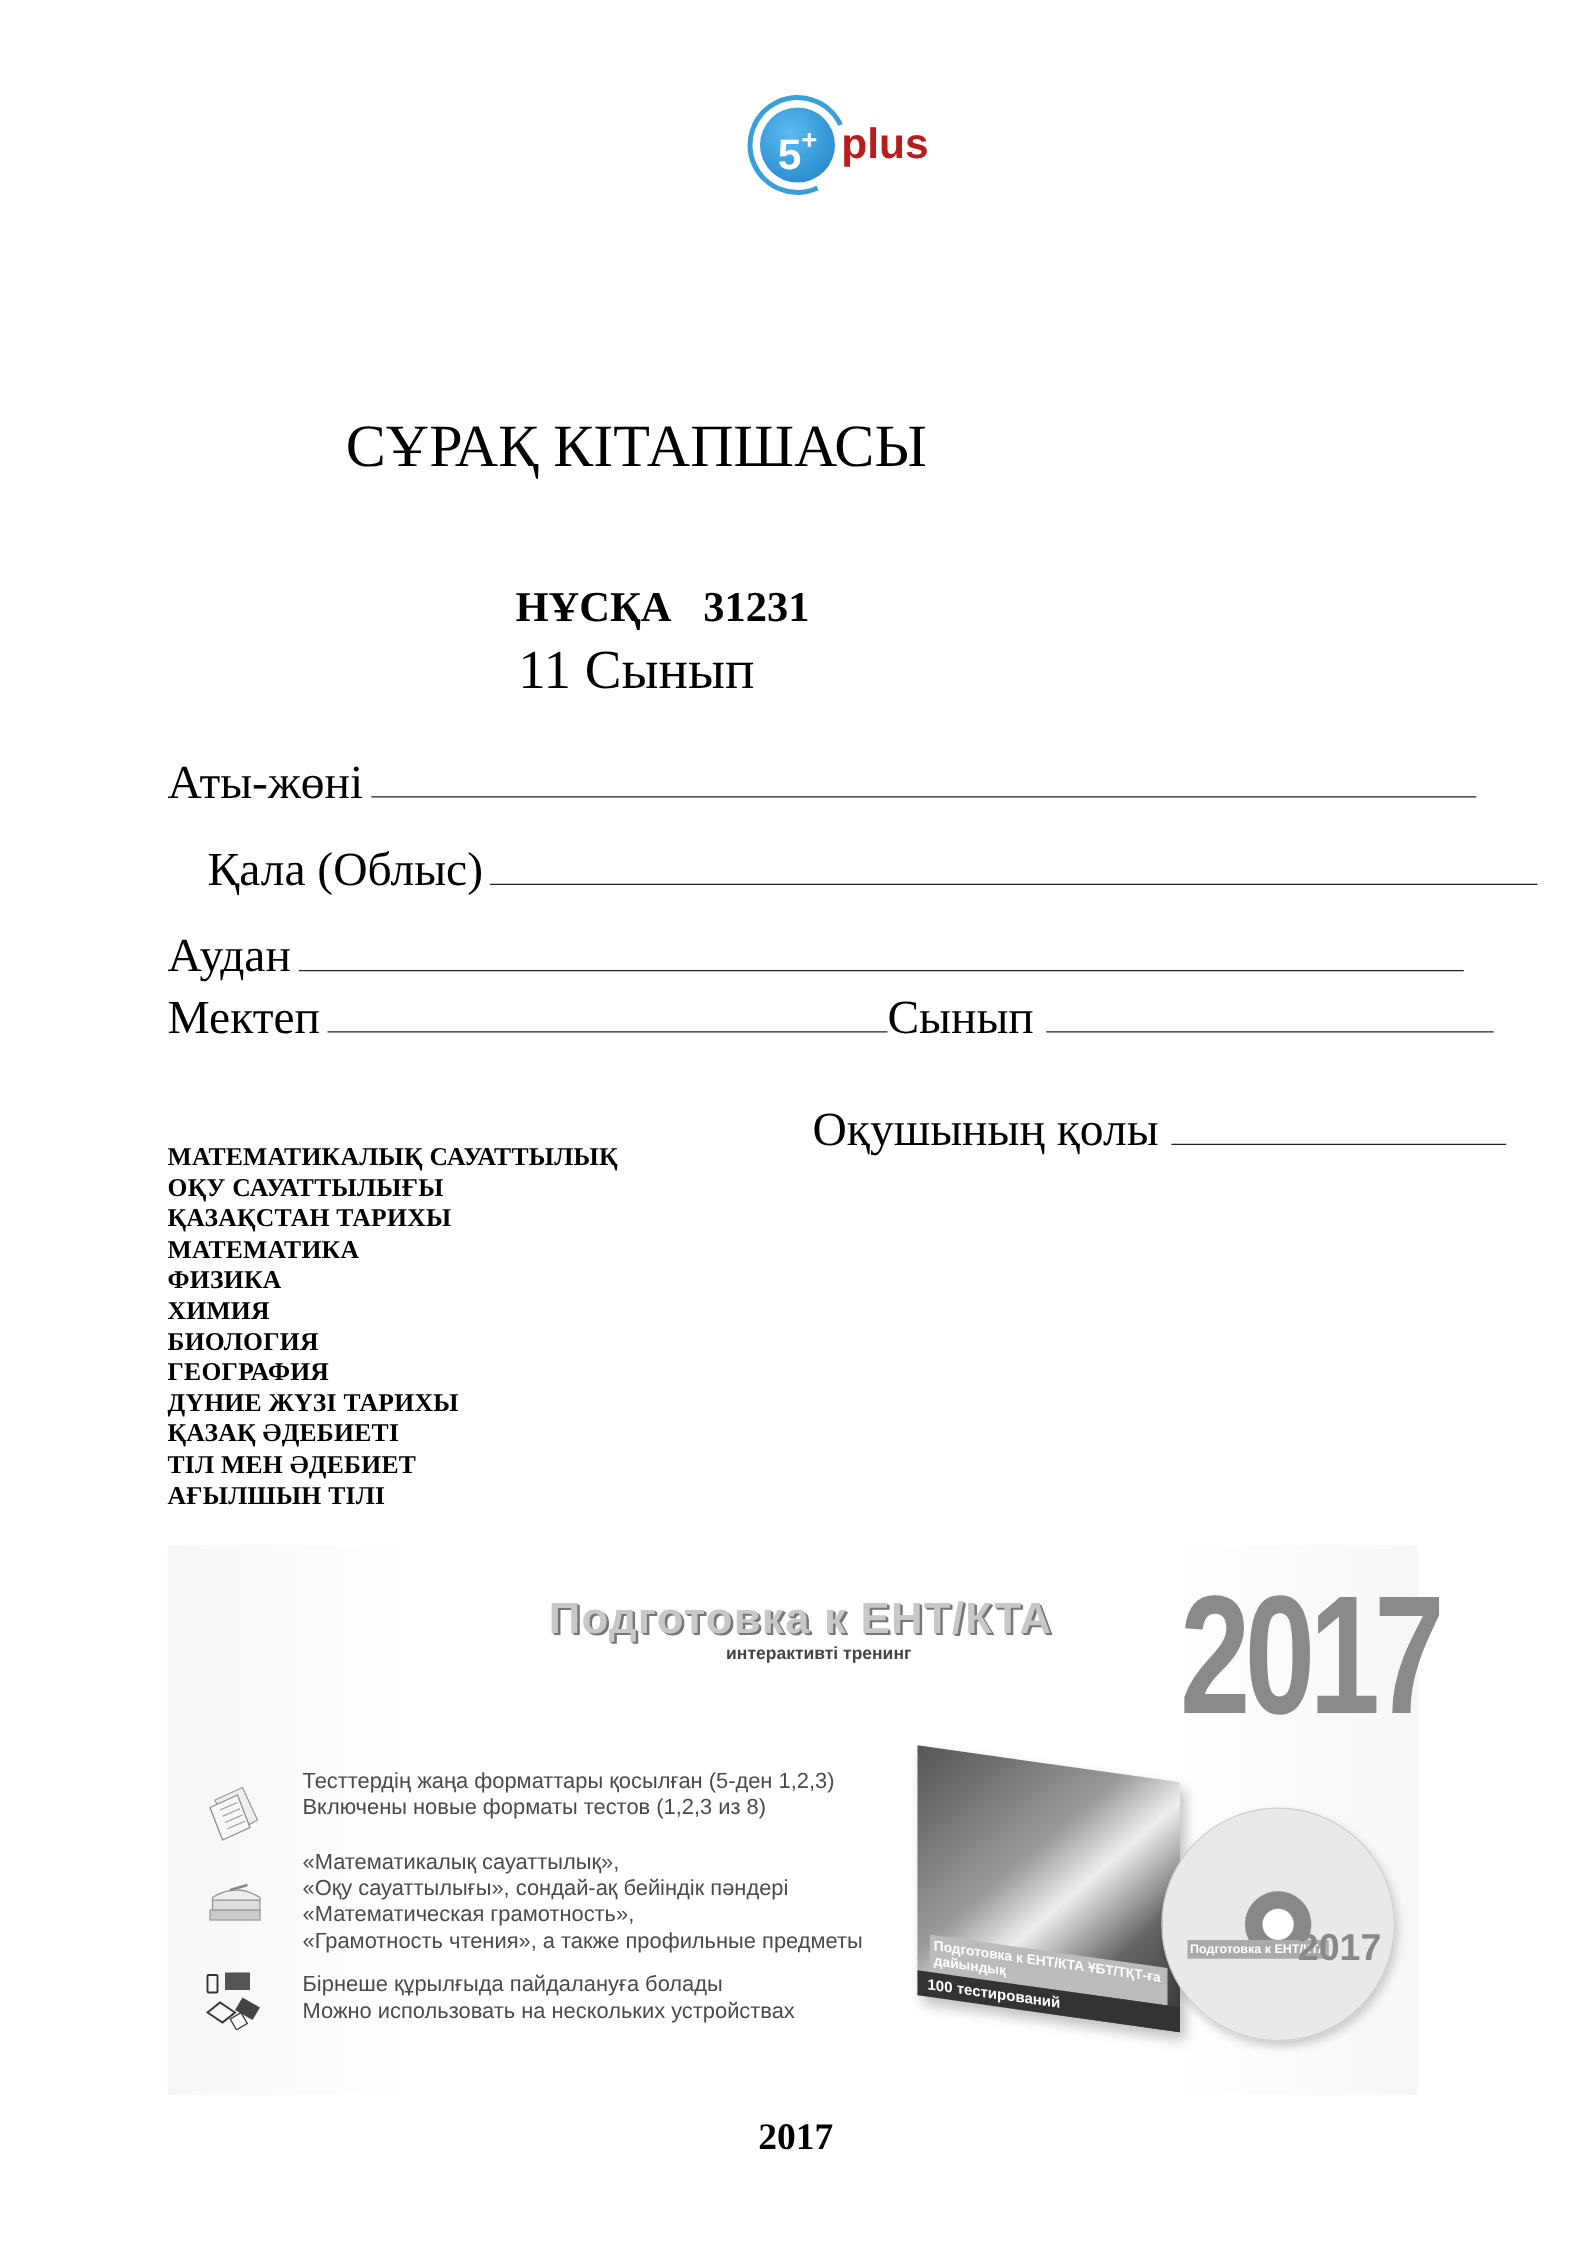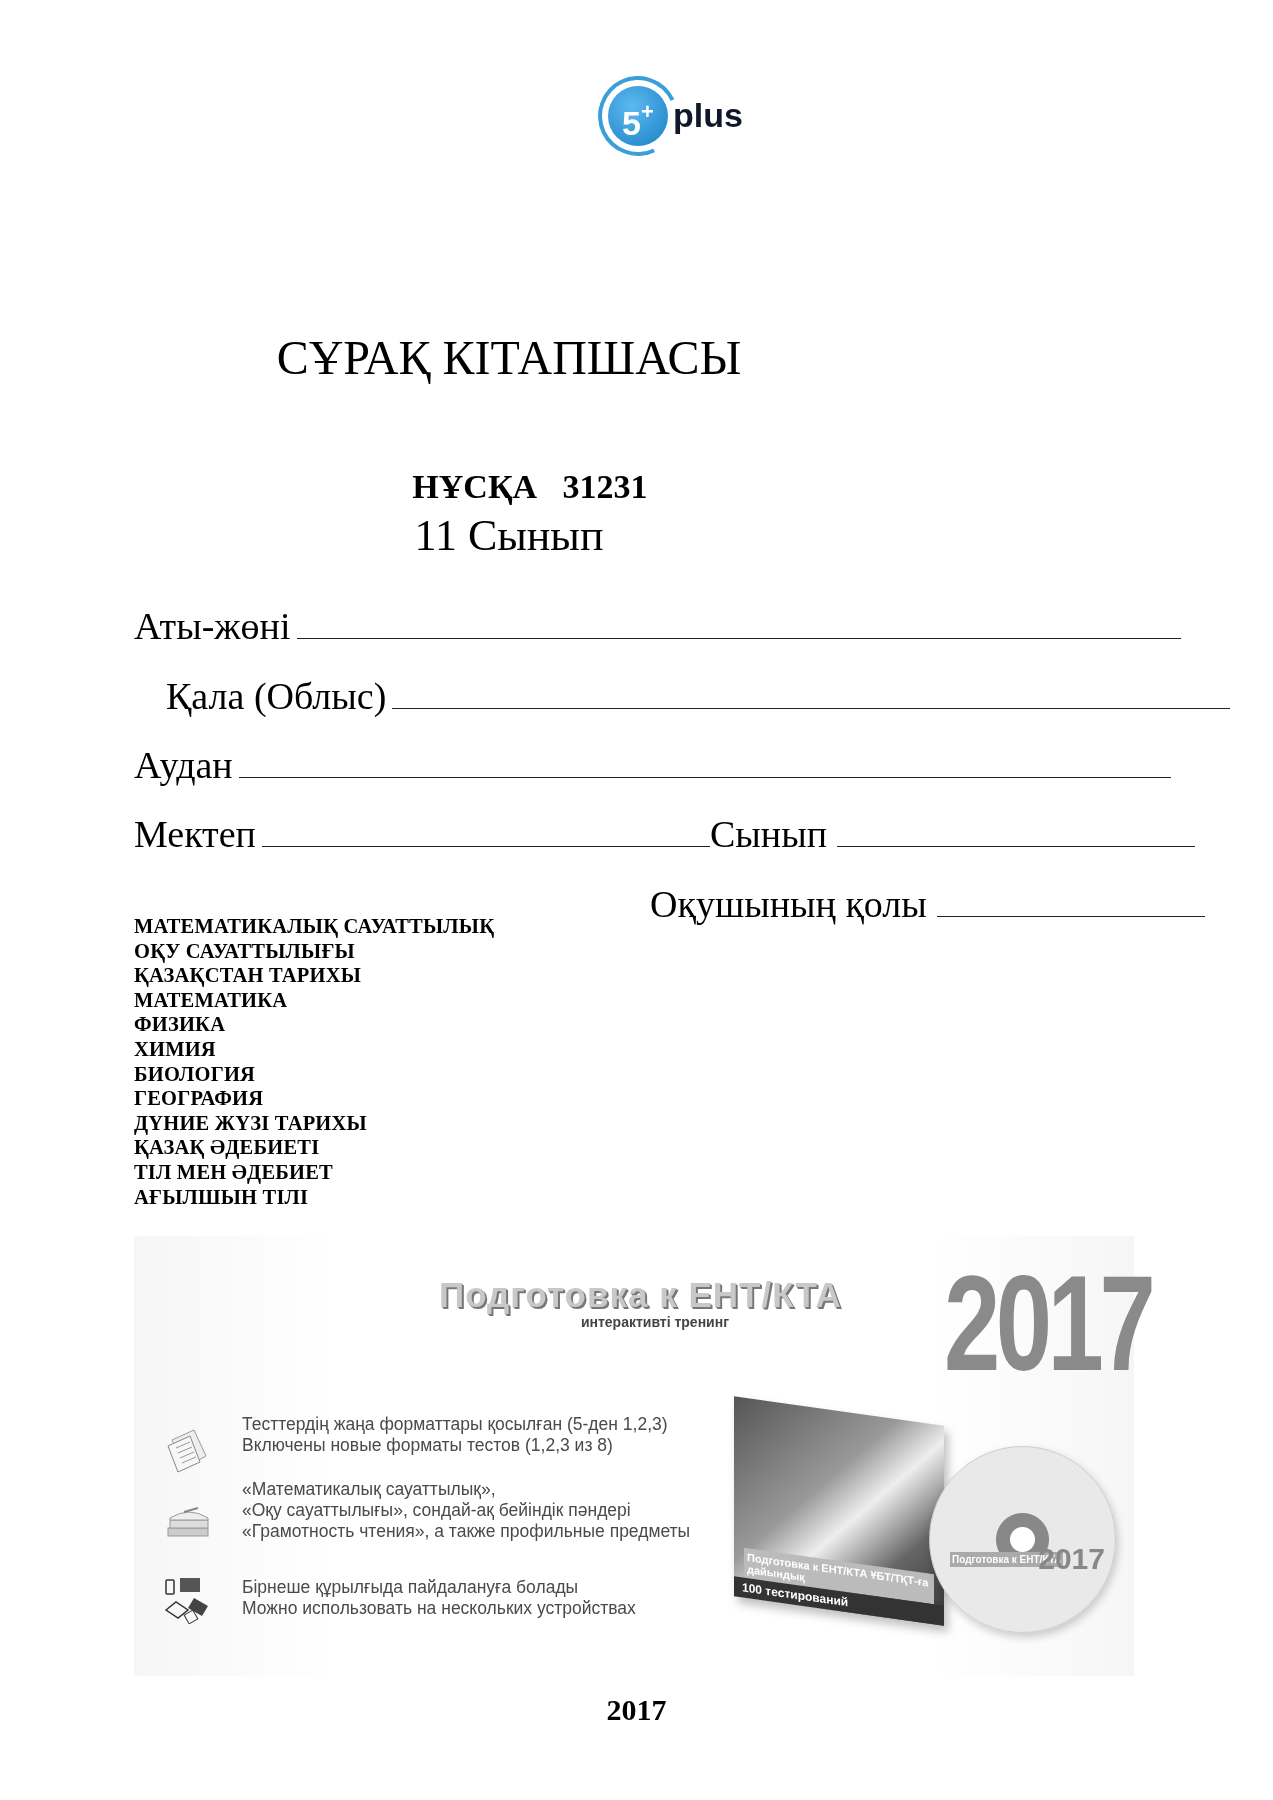--- a/index.html
+++ b/index.html
@@ -2,21 +2,21 @@
 <html><head>
 <meta charset="utf-8">
 <style>
   html,body{margin:0;padding:0;background:#fff;}
   body{width:1273px;height:1800px;position:relative;font-family:"Liberation Serif","DejaVu Serif",serif;color:#000;overflow:hidden;}
   .abs{position:absolute;}
   .logo{left:598px;top:74px;width:160px;height:90px;}
   .logo .ring{position:absolute;left:0;top:2px;width:80px;height:80px;border-radius:50%;border:4px solid #3a9fd8;border-right-color:transparent;box-sizing:border-box;transform:rotate(20deg);}
   .logo .disc{position:absolute;left:10px;top:12px;width:60px;height:60px;border-radius:50%;background:radial-gradient(circle at 40% 35%,#5cbaf0,#1a7fc4);color:#fff;font-family:"Liberation Sans",sans-serif;font-weight:bold;font-size:34px;line-height:60px;text-align:center;}
   .logo .disc sup{font-size:22px;position:relative;top:-4px;}
-  .logo .word{position:absolute;left:75px;top:22px;color:#0f172a;font-family:"Liberation Sans",sans-serif;font-weight:bold;font-size:34px;}
+  .logo .word{position:absolute;left:75px;top:22px;color:#b91c1c;font-family:"Liberation Sans",sans-serif;font-weight:bold;font-size:34px;}
   .title{left:0;width:1018px;text-align:center;}
   .t1{top:330px;font-size:48px;}
   .t2{top:468px;font-size:34px;font-weight:bold;white-space:pre;padding-left:21px;}
   .t3{top:510px;font-size:44px;}
   .field{font-size:38px;white-space:nowrap;}
   .line{display:inline-block;border-bottom:1.5px solid #222;height:24px;vertical-align:baseline;margin-left:6px;}
   .subjects{left:134px;top:914px;font-size:20.5px;font-weight:bold;line-height:24.6px;letter-spacing:.2px;}
   .promo{left:134px;top:1236px;width:1000px;height:440px;background:linear-gradient(90deg,#f6f6f6,#fff 20%,#fff 80%,#f6f6f6);}
   .promo-head{left:305px;top:40px;text-align:right;width:290px;}
   .headline{font-family:"Liberation Sans",sans-serif;font-weight:bold;font-size:35px;line-height:38px;color:#c8c8c8;text-shadow:2px 2px 0 #777,1px 1px 0 #999;letter-spacing:1px;white-space:nowrap;text-align:right;}
@@ -47,21 +47,21 @@
 
 <div class="abs field" style="left:134px;top:604px;">
   <span>Аты-жөні</span><span class="line" style="width:884px;"></span>
 </div>
 <div class="abs field" style="left:134px;top:674px;margin-left:32px;">
   <span>Қала (Облыс)</span><span class="line" style="width:838px;"></span>
 </div>
 <div class="abs field" style="left:134px;top:743px;">
   <span>Аудан</span><span class="line" style="width:932px;"></span>
 </div>
-<div class="abs field" style="left:134px;top:812px;text-align:right;">
+<div class="abs field" style="left:134px;top:792px;text-align:right;">
   <span>Мектеп</span><span class="line" style="width:448px;"></span><span>Сынып</span><span class="line" style="width:358px;margin-left:10px;"></span>
 </div>
 <div class="abs field" style="left:650px;top:882px;">
   <span>Оқушының қолы</span><span class="line" style="width:268px;margin-left:10px;"></span>
 </div>
 
 <div class="abs subjects">
   <div>МАТЕМАТИКАЛЫҚ САУАТТЫЛЫҚ</div>
   <div>ОҚУ САУАТТЫЛЫҒЫ</div>
   <div>ҚАЗАҚСТАН ТАРИХЫ</div>
@@ -98,20 +98,21 @@
 
   <svg class="abs ficon" style="top:262px;" viewBox="0 0 50 48">
     <rect x="4" y="30" width="40" height="8" fill="#ccc" stroke="#999"></rect>
     <rect x="6" y="22" width="38" height="8" fill="#ddd" stroke="#999"></rect>
     <path d="M6 20 Q25 8 44 20 L44 22 L6 22 Z" fill="#eee" stroke="#999"></path>
     <line x1="20" y1="14" x2="34" y2="10" stroke="#888" stroke-width="2"></line>
   </svg>
   <div class="abs feat" style="top:243px;">
     <div>«Математикалық сауаттылық»,</div>
     <div>«Оқу сауаттылығы», сондай-ақ бейіндік пәндері</div>
+    <div>«Математическая грамотность»,</div>
     <div>«Грамотность чтения», а также профильные предметы</div>
   </div>
 
   <svg class="abs ficon" style="top:340px;" viewBox="0 0 50 48">
     <rect x="2" y="4" width="8" height="14" rx="1" fill="none" stroke="#333" stroke-width="1.5"></rect>
     <rect x="16" y="2" width="20" height="14" fill="#555"></rect>
     <polygon points="2,34 12,26 24,34 14,42" fill="none" stroke="#333" stroke-width="1.5"></polygon>
     <polygon points="30,22 44,30 38,40 24,32" fill="#444"></polygon>
     <rect x="22" y="36" width="10" height="10" fill="none" stroke="#333" transform="rotate(-30 27 41)"></rect>
   </svg>

